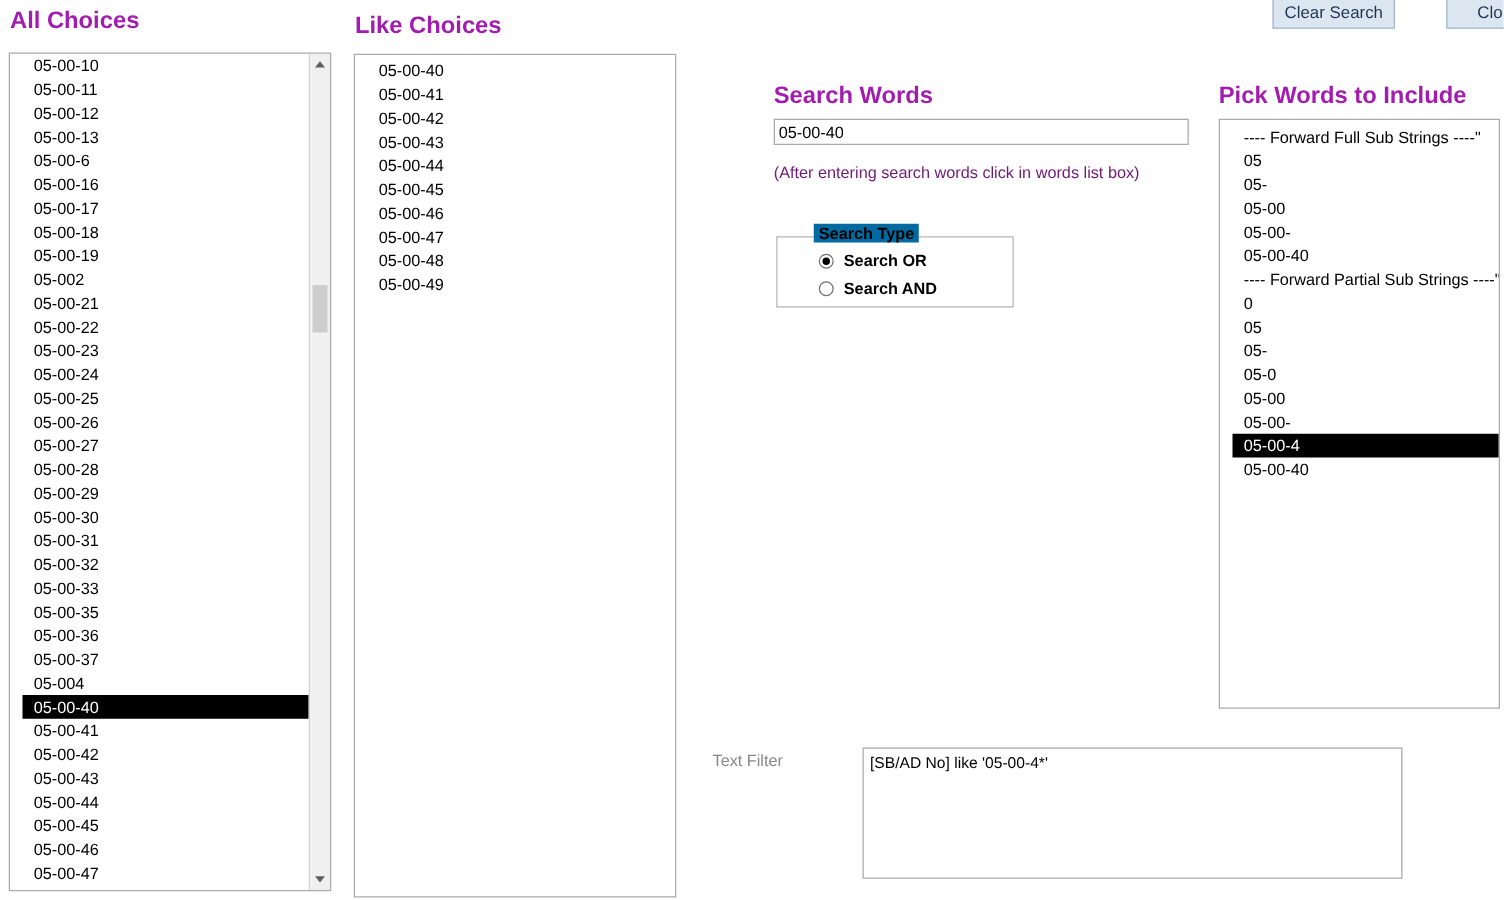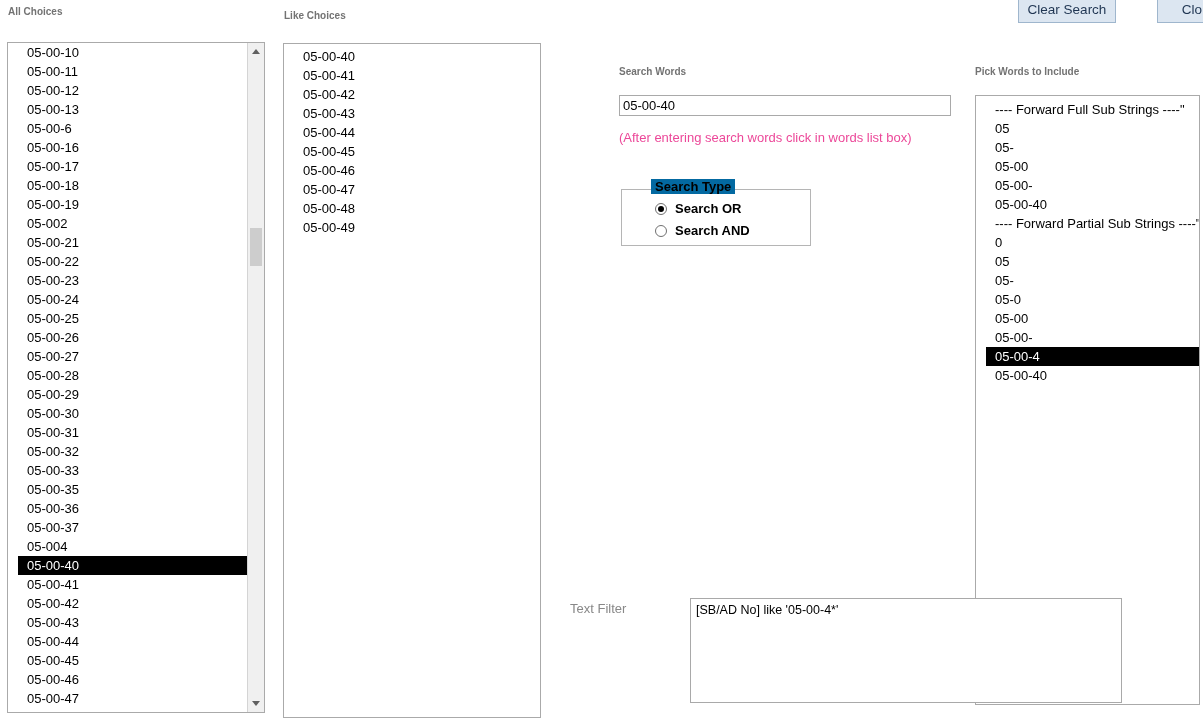--- a/index.html
+++ b/index.html
@@ -11,22 +11,22 @@
   #app {
     position: relative;
     width: 1203px;
     height: 720px;
     overflow: hidden;
     background: #ffffff;
   }
 
   
   .lbl {
-    font-size: 10px;
-    color: #737373;
+    font-size: 19px;
+    color: #a21caf;
   }
   .lbl-bold {
     font-weight: bold;
   }
 
   
   .top-btn {
     position: absolute;
     background: #dce6f1;
     border: 1px solid #9fb6cd;
@@ -131,21 +131,21 @@
     font-size: 13px;
     font-family: "Liberation Sans", sans-serif;
     color: #000000;
     padding: 0 3px;
   }
   #search-hint {
     position: absolute;
     left: 619px;
     top: 130px;
     font-size: 13px;
-    color: #ec4899;
+    color: #701a75;
     white-space: nowrap;
   }
 
   
   #search-type-group {
     position: absolute;
     left: 621px;
     top: 189px;
     width: 190px;
     height: 57px;
@@ -302,21 +302,21 @@
   <div class="radio-row" style="left:675px;top:200px;text-align:right;">
     <span class="dot on"></span>
     <span>Search OR</span>
   </div>
   <div class="radio-row" style="left:675px;top:222px;">
     <span class="dot"></span>
     <span>Search AND</span>
   </div>
 
   <div class="lbl lbl-bold" style="position:absolute;left:975px;top:66px;">Pick Words to Include</div>
-  <div class="listbox" id="pick-words-list" style="left:975px;top:95px;width:225px;height:610px;">
+  <div class="listbox" id="pick-words-list" style="left:975px;top:95px;width:225px;height:472px;">
     <div class="items" id="pick-words-items" style="padding-top:4px;">
         <div class="item">---- Forward Full Sub Strings ----"</div>
         <div class="item">05</div>
         <div class="item">05-</div>
         <div class="item">05-00</div>
         <div class="item">05-00-</div>
         <div class="item">05-00-40</div>
         <div class="item">---- Forward Partial Sub Strings ----"</div>
         <div class="item">0</div>
         <div class="item">05</div>

